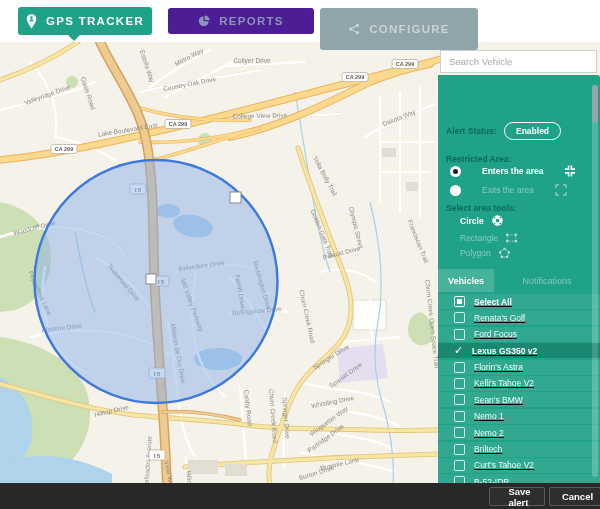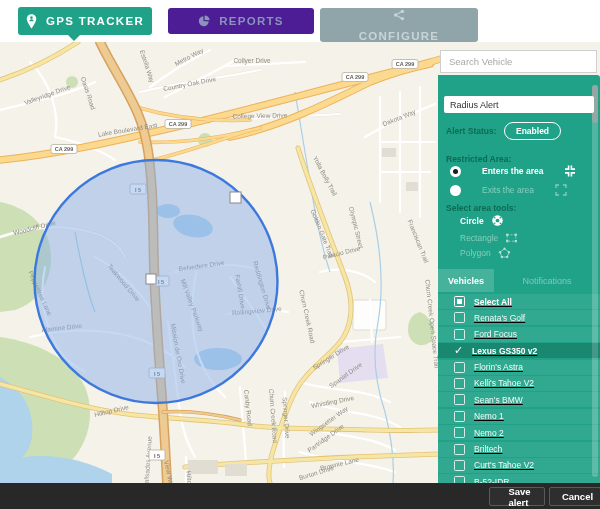--- a/index.html
+++ b/index.html
@@ -6,21 +6,21 @@
   body{width:600px;height:509px;position:relative;overflow:hidden;background:#fff;
        font-family:"Liberation Sans","DejaVu Sans",sans-serif;-webkit-font-smoothing:antialiased;}
   
   .topbar{position:absolute;left:0;top:0;width:600px;height:42px;background:#ffffff;z-index:30;}
   .nav-btn{position:absolute;display:flex;align-items:center;justify-content:center;gap:9px;
            border-radius:3px;font-weight:bold;letter-spacing:1.3px;font-size:11.5px;cursor:pointer;}
   .nav-gps{left:18px;top:7px;width:134px;height:28px;background:#1fa287;color:#fff;}
   .nav-gps::after{content:'';position:absolute;left:49px;bottom:-6px;border:7px solid transparent;
                   border-top:7px solid #1fa287;border-bottom:0;}
   .nav-reports{left:168px;top:8px;width:146px;height:26px;background:#4c1d95;color:#8a93b8;}
-  .nav-configure{left:320px;top:8px;width:158px;height:34px;background:#90a5a9;color:#c9d4d6;flex-direction:column;}
+  .nav-configure{left:320px;top:8px;width:158px;height:42px;background:#90a5a9;color:#c9d4d6;}
   .nav-btn svg{display:block;}
   
   .map{position:absolute;left:0;top:42px;width:600px;height:441px;background:#f5f2ea;z-index:1;}
   
   .search-input{position:absolute;left:440px;top:50px;width:147px;height:21px;z-index:40;
         border:1px solid #cfcfcf;background:#fff;font-size:9.5px;padding:0 0 0 8px;color:#555;outline:none;
         font-family:"Liberation Sans",sans-serif;}
   .search-input::placeholder{color:#a8a8a8;}
   
   .panel{position:absolute;left:438px;top:75px;width:162px;height:408px;background:#1fa287;z-index:35;
@@ -295,21 +295,20 @@
     <span>CONFIGURE</span>
   </div>
 </div>
 
 <input class="search-input" type="text" placeholder="Search Vehicle" style="">
 
 <div class="panel">
   <div class="scroll-track"></div>
   <div class="scroll-thumb"></div>
 
-  <input class="alert-name" type="text" value="Radius Alert" style="">
 
   <span class="plabel" style="top:51px;">Alert Status:</span>
   <span class="status-pill">Enabled</span>
 
   <span class="plabel" style="top:79px;">Restricted Area:</span>
 
   <div class="opt-row" style="top:90px;">
     <span class="radio sel"></span>
     <span class="olabel">Enters the area</span>
     <svg width="12" height="12" viewBox="0 0 12 12" fill="none" stroke="#fff" stroke-width="1.6">

